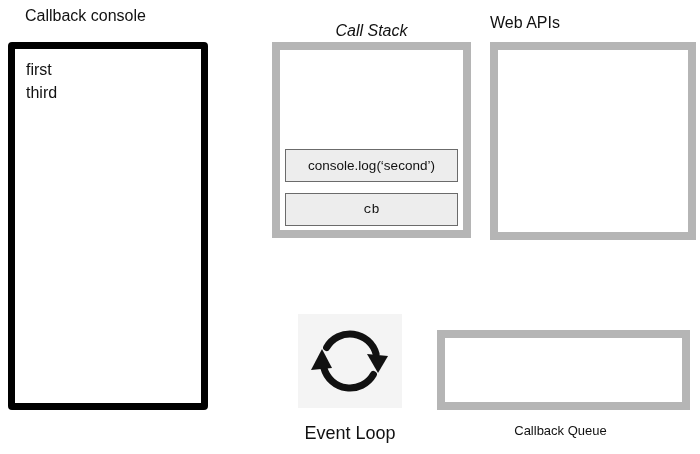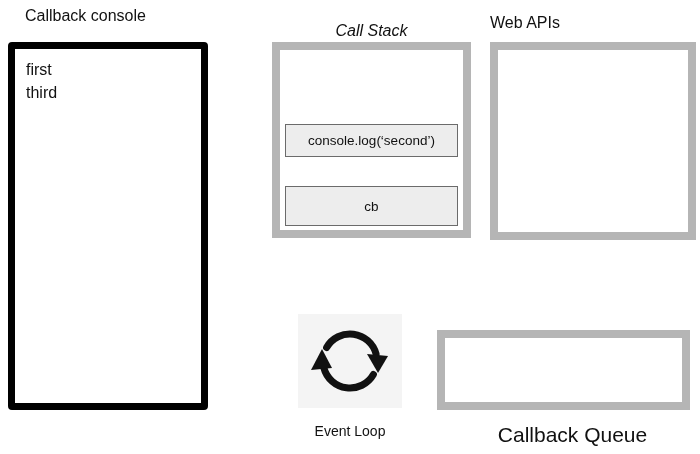--- a/index.html
+++ b/index.html
@@ -41,38 +41,38 @@
   .frames { position: absolute; left: 5px; right: 5px; bottom: 4px; }
   .frame {
     box-sizing: border-box;
     height: 33px;
     background: #ededed;
     border: 1px solid #6b6b6b;
     display: flex; align-items: center; justify-content: center;
     font-size: 13.5px;
     color: #111111;
   }
-  .frame-cb { height: 40px; margin-top: 29px; }
+  .frame-cb { height: 33px; margin-top: 11px; font-family: Liberation Mono, monospace; }
 
   .webapis-title { left: 490px; top: 14px; width: 206px; text-align: left; }
   .webapis-box  { left: 490px; top: 42px; width: 206px; height: 198px; }
 
   
   .eventloop-icon-wrap {
     position: absolute;
     left: 298px; top: 314px;
     width: 104px; height: 94px;
     background: #f4f4f4;
   }
   .eventloop-icon-wrap svg { display: block; width: 100%; height: 100%; }
-  .eventloop-label { left: 298px; top: 423px; width: 104px; text-align: center; font-size: 14px; }
+  .eventloop-label { left: 298px; top: 423px; width: 104px; text-align: center; font-size: 18px; }
 
   
   .queue-box   { left: 437px; top: 330px; width: 253px; height: 80px; }
-  .queue-label { left: 446px; top: 423px; width: 253px; text-align: center; font-size: 21px; }
+  .queue-label { left: 434px; top: 423px; width: 253px; text-align: center; font-size: 13px; }
 </style>
 </head>
 <body>
 
 <div class="canvas">
 
   <div class="title console-title">Callback console</div>
   <div class="console-box">
     <div class="console-line">first</div>
     <div class="console-line">third</div>

